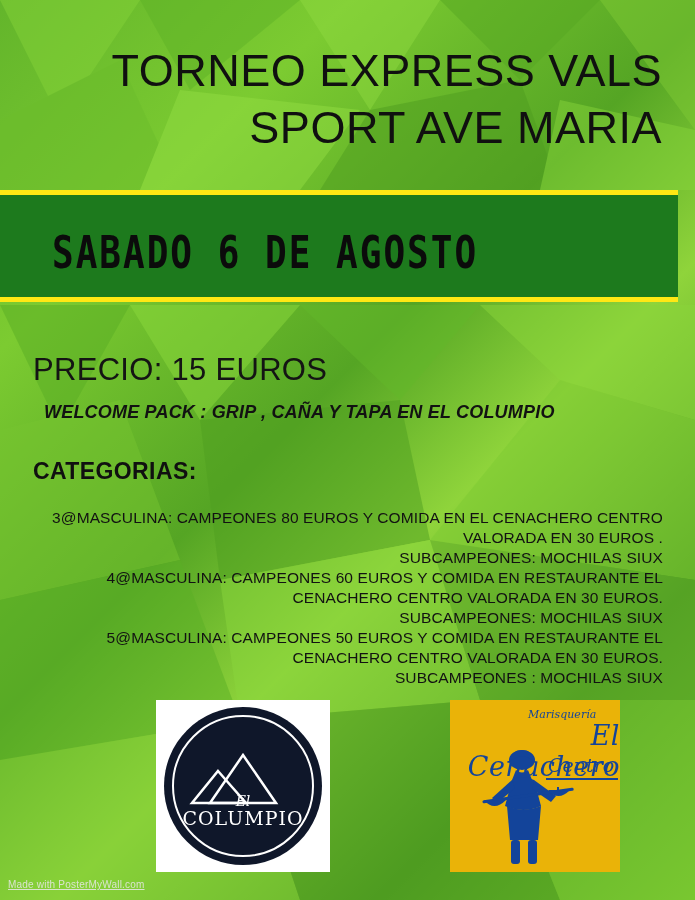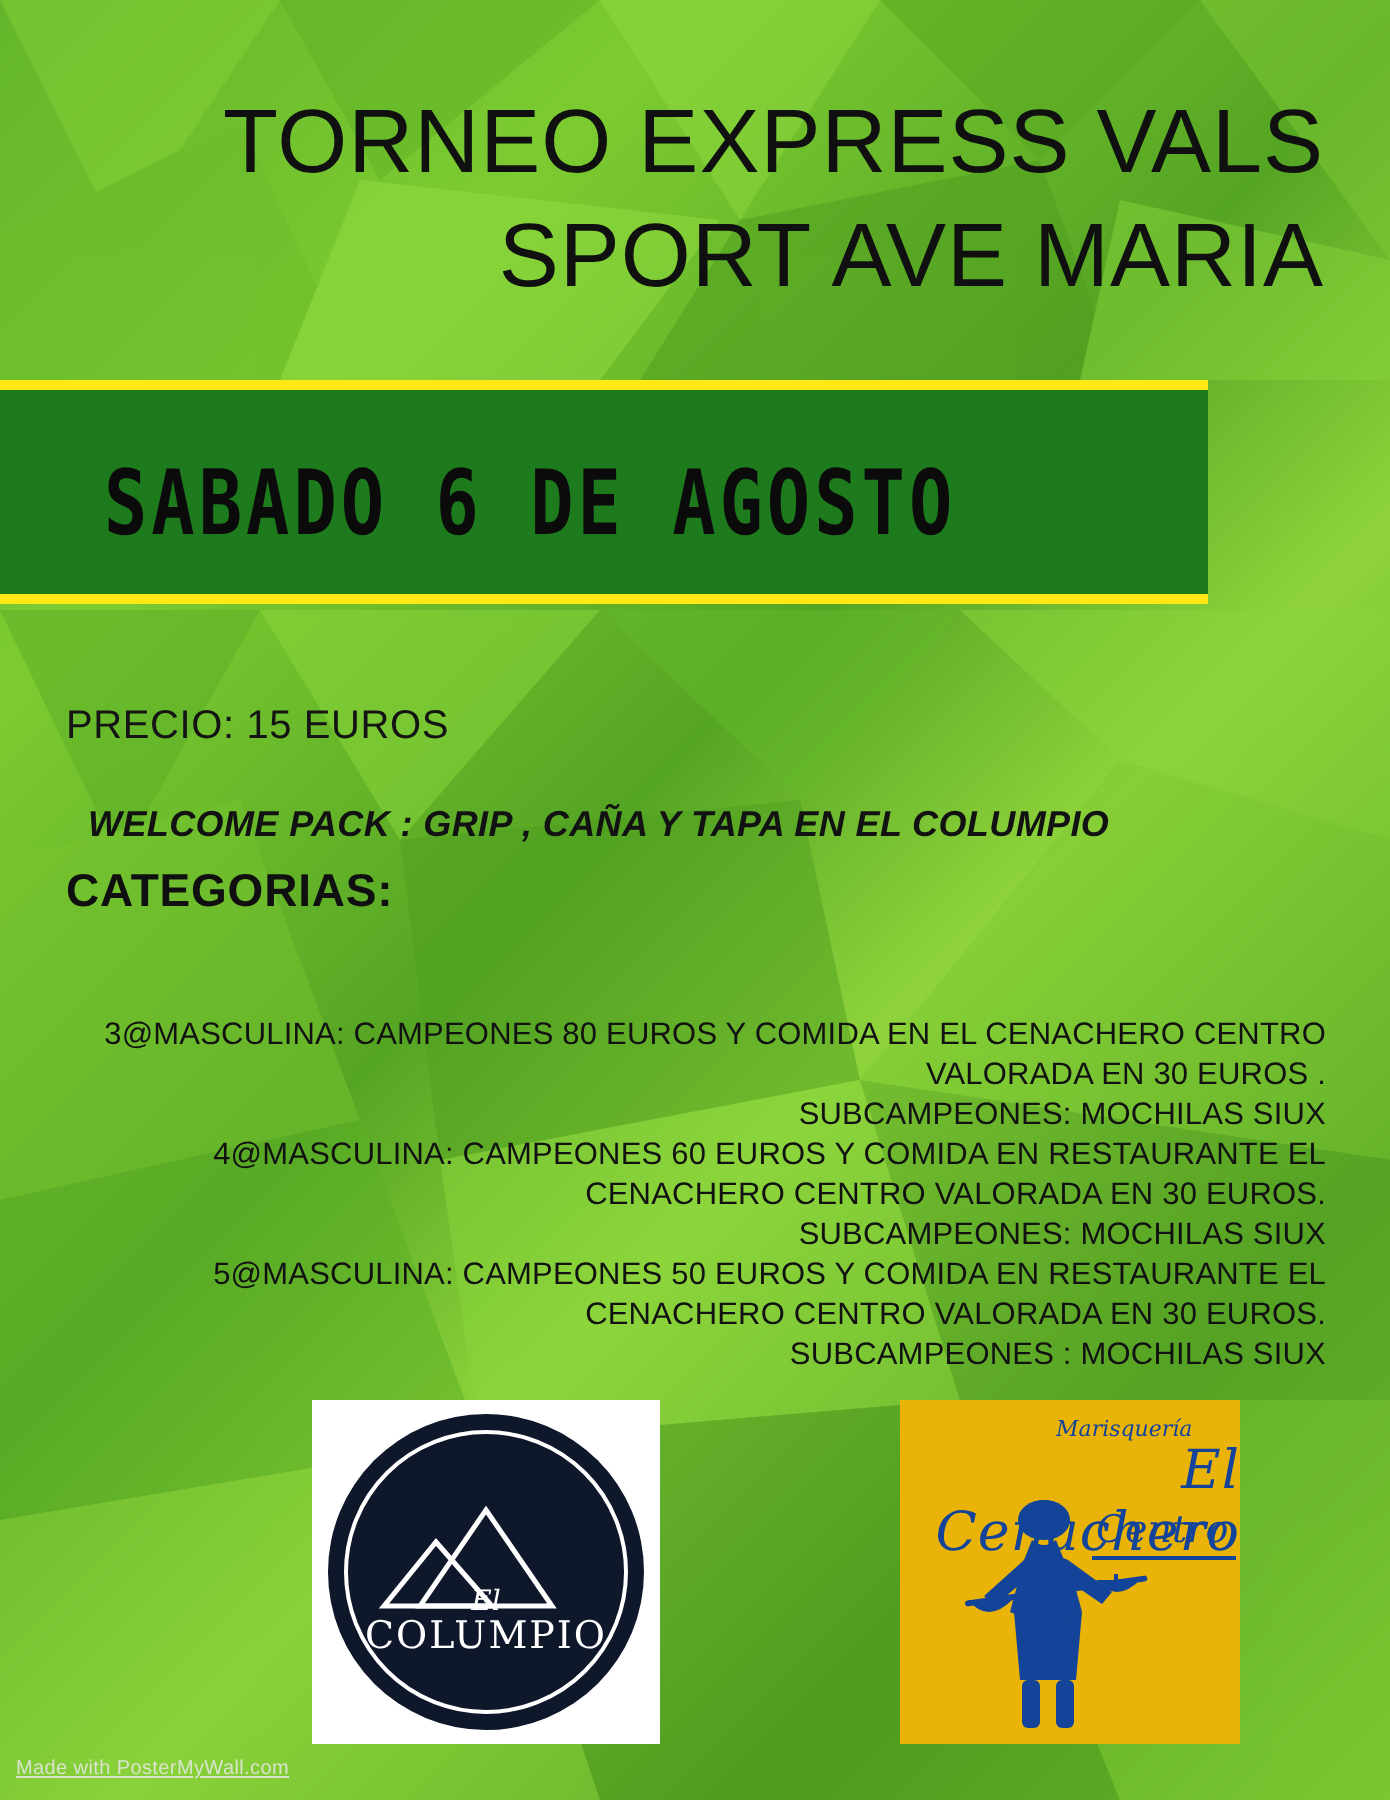--- a/index.html
+++ b/index.html
@@ -48,21 +48,21 @@
     line-height: 57px;
     font-weight: 400;
     letter-spacing: 0.5px;
     white-space: pre-line;
   }
   
   .date-band {
     position: absolute;
     left: 0;
     top: 190px;
-    width: 604px;
+    width: 678px;
     height: 112px;
     background: #1d7a1d;
     border-top: 5px solid #ffe814;
     border-bottom: 5px solid #ffe814;
     box-sizing: border-box;
   }
   .date-text {
     position: absolute;
     left: 52px;
     top: 32px;
@@ -72,38 +72,38 @@
     font-weight: bold;
     letter-spacing: 2px;
     transform: scaleY(1.25);
     transform-origin: left top;
   }
   
   .price {
     position: absolute;
     left: 33px;
     top: 352px;
-    font-size: 20px;
+    font-size: 31px;
     color: #141414;
     letter-spacing: 0.3px;
   }
   .welcome {
     position: absolute;
     left: 44px;
     top: 402px;
     font-size: 18px;
     font-style: italic;
     font-weight: bold;
     color: #121212;
     letter-spacing: 0.2px;
   }
   .cats-title {
     position: absolute;
     left: 33px;
-    top: 432px;
+    top: 458px;
     font-size: 23px;
     font-weight: bold;
     color: #101010;
     letter-spacing: 0.4px;
   }
   .cats-body {
     position: absolute;
     left: 33px;
     top: 508px;
     width: 630px;

